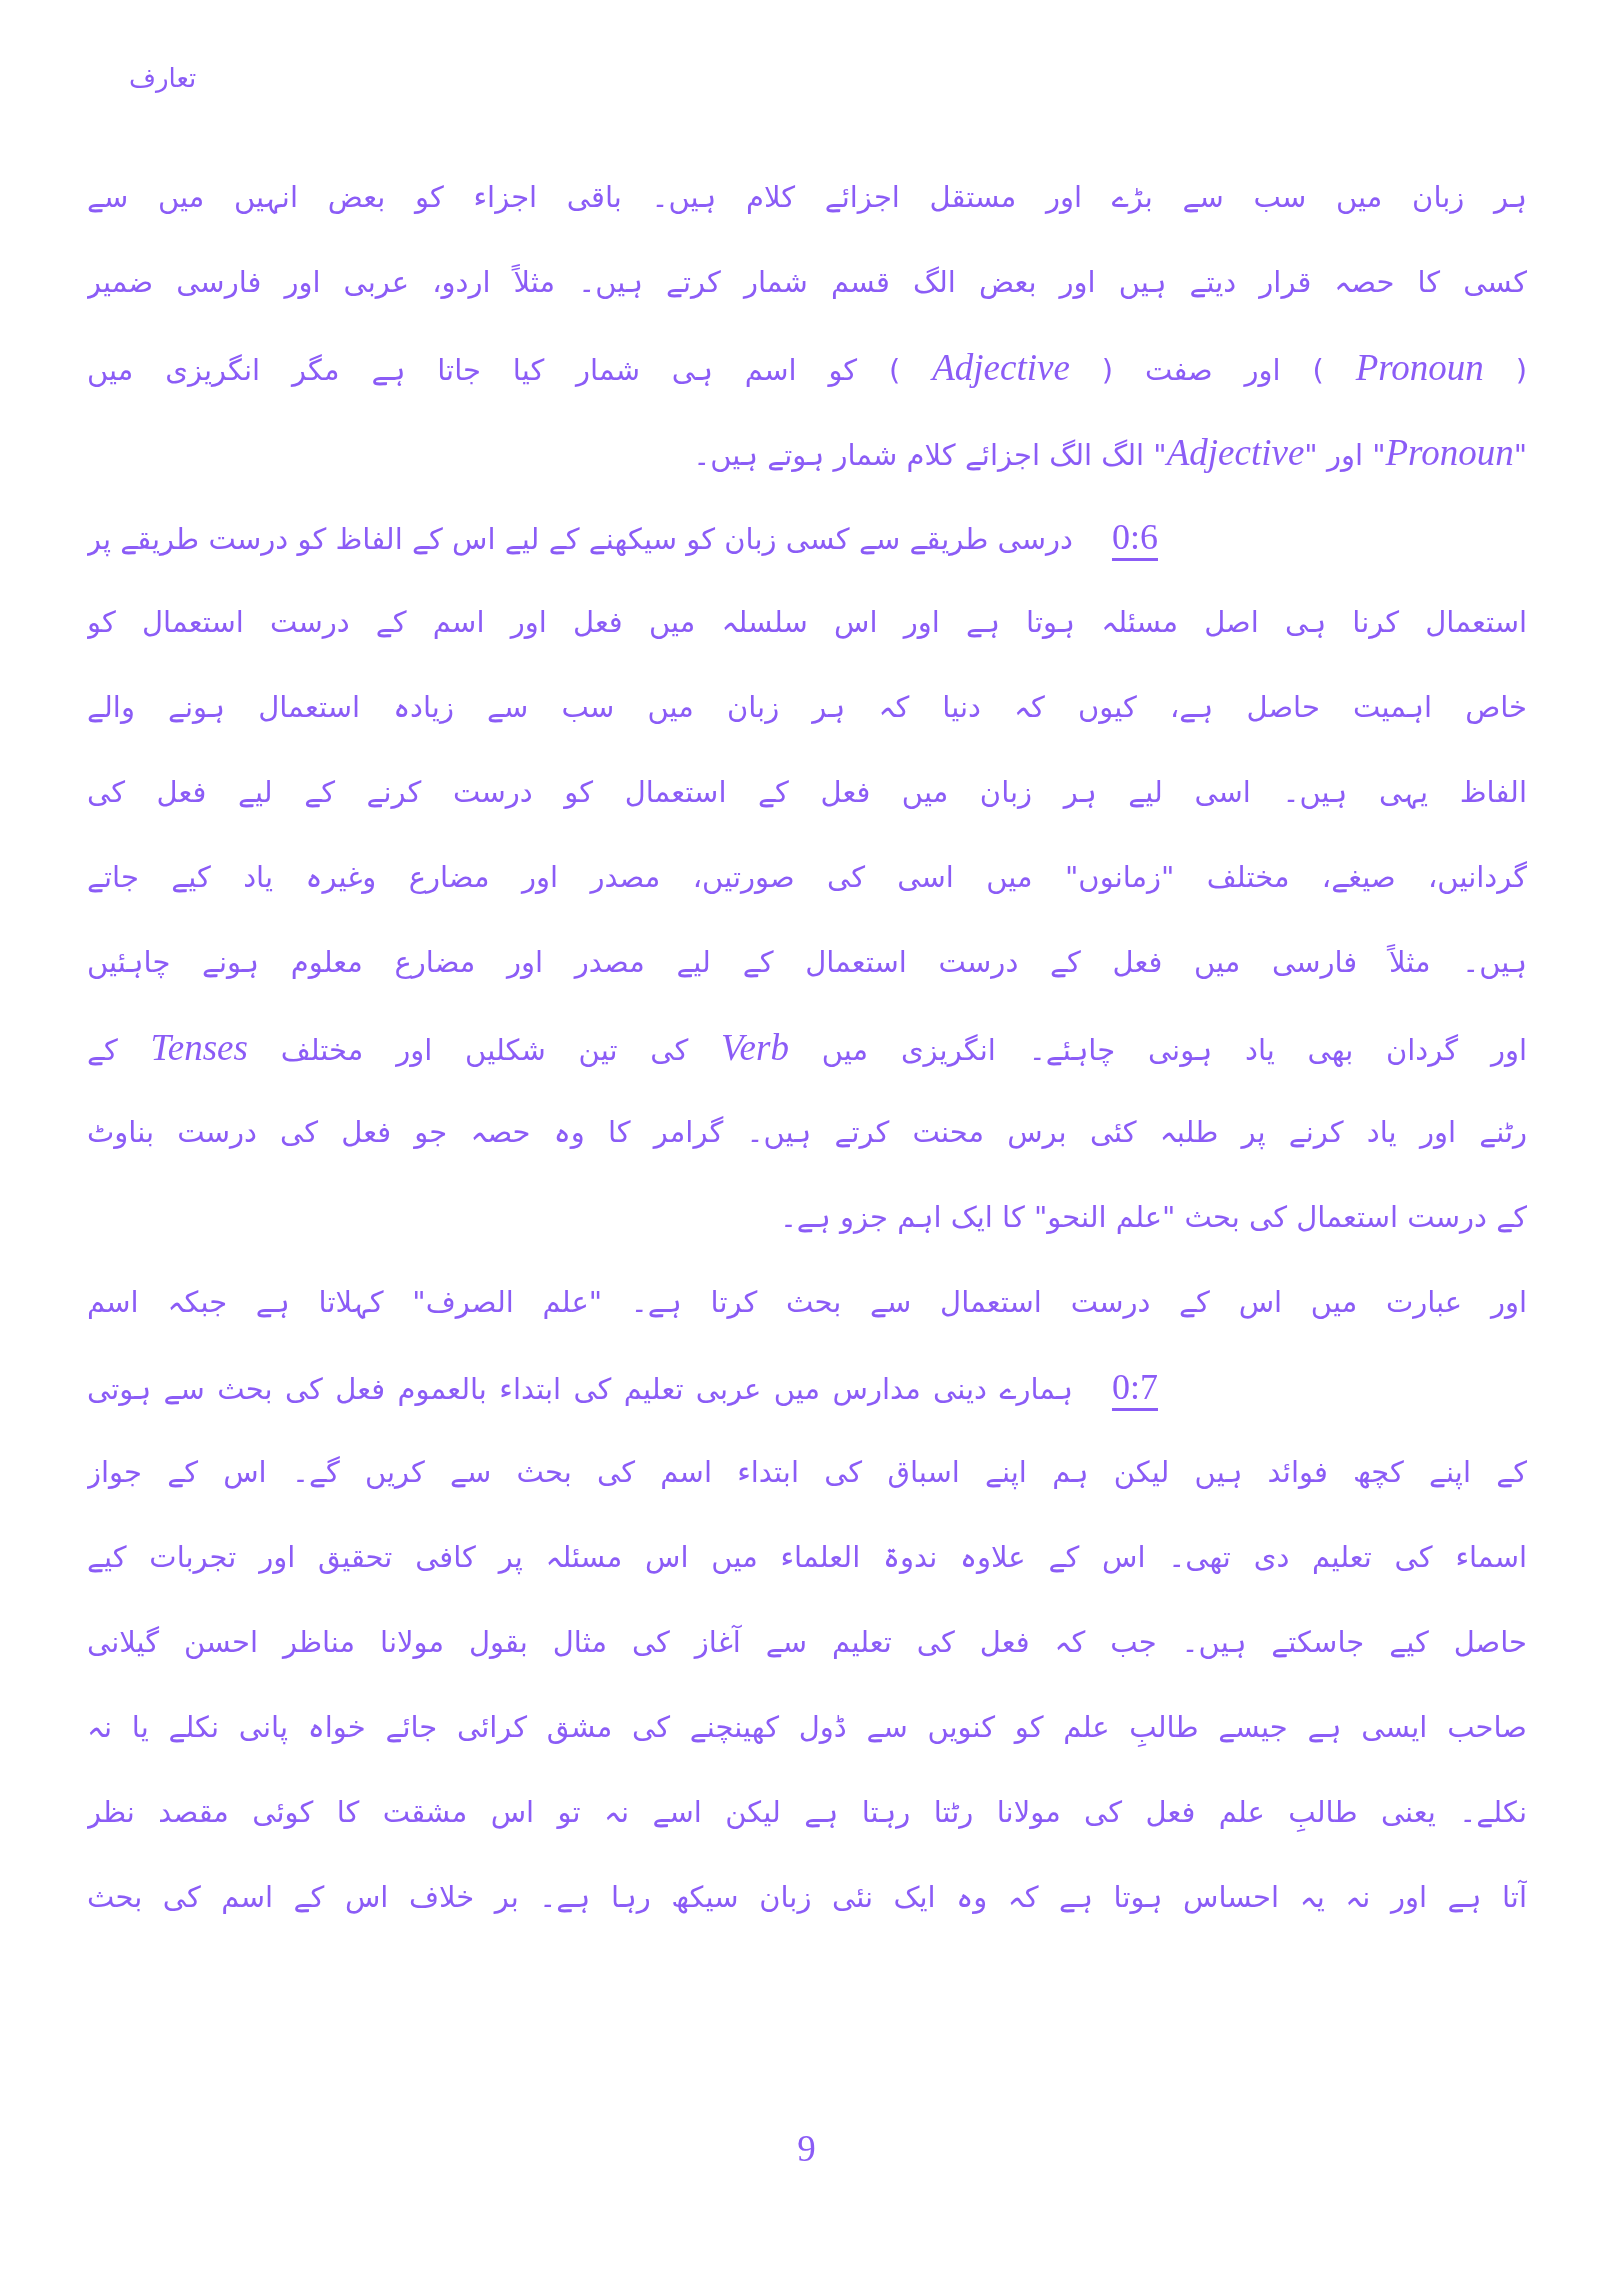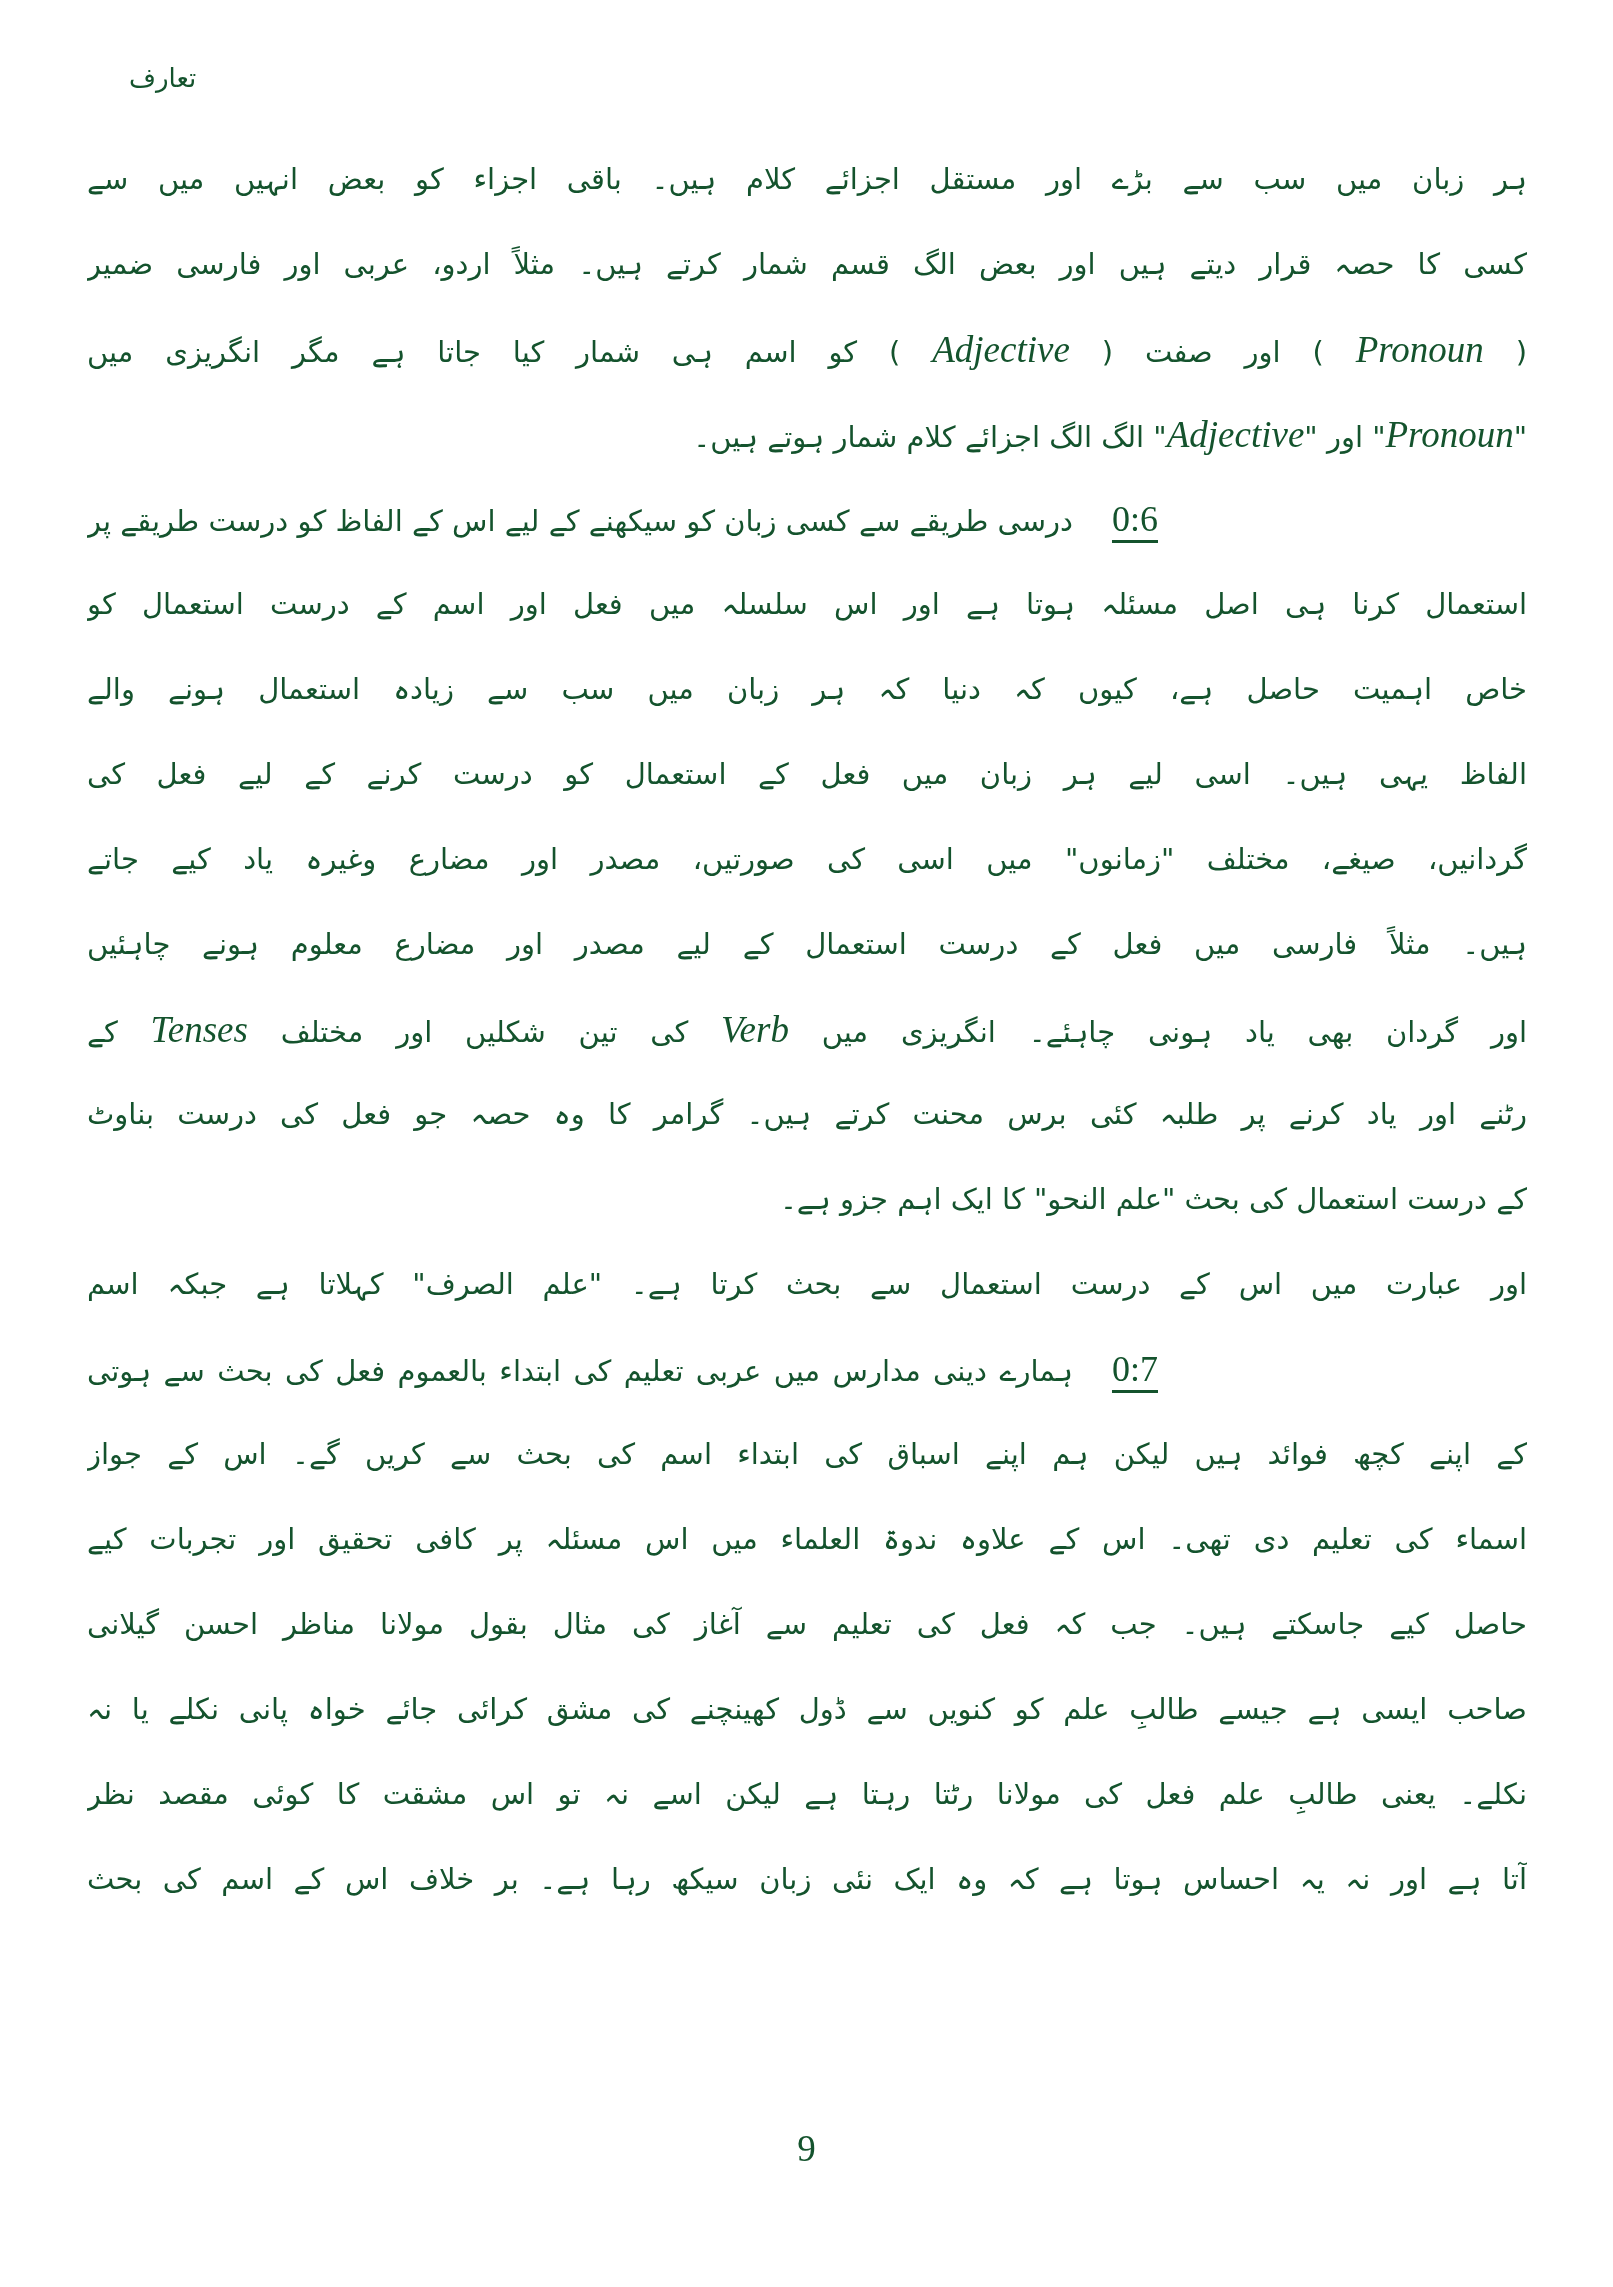--- a/index.html
+++ b/index.html
@@ -1,36 +1,36 @@
 <!DOCTYPE html>
 <html style="font-size:14.8px"><head>
 <meta charset="utf-8">
 <style>
   html, body { margin: 0; padding: 0; background: #e8e8e8; }
   .page {
     position: relative;
     width: 1613px;
     height: 2288px;
     background: #ffffff;
-    color: #14532d;
+    color: #8b5cf6;
     font-family: "DejaVu Sans", sans-serif;
     overflow: hidden;
     text-decoration: underline;
   }
   .running-header {
     position: absolute;
     left: 129px;
     top: 63px;
     font-size: 26px;
     direction: rtl;
   }
   .text-block {
     position: absolute;
     left: 87px;
-    top: 137px;
+    top: 155px;
     width: 1440px;
     direction: rtl;
   }
   .line {
     font-size: 29px;
     line-height: 85px;
     height: 85px;
     overflow: hidden;
     text-align: justify;
     text-align-last: justify;

